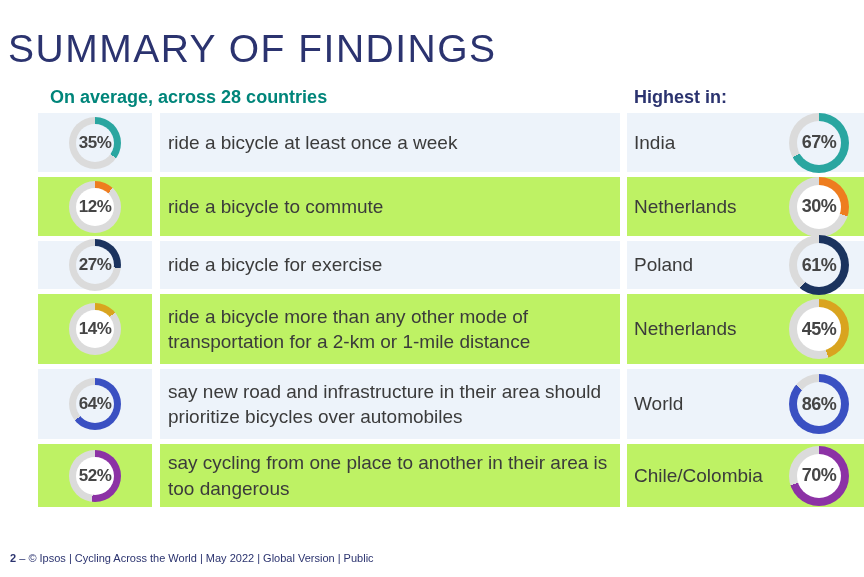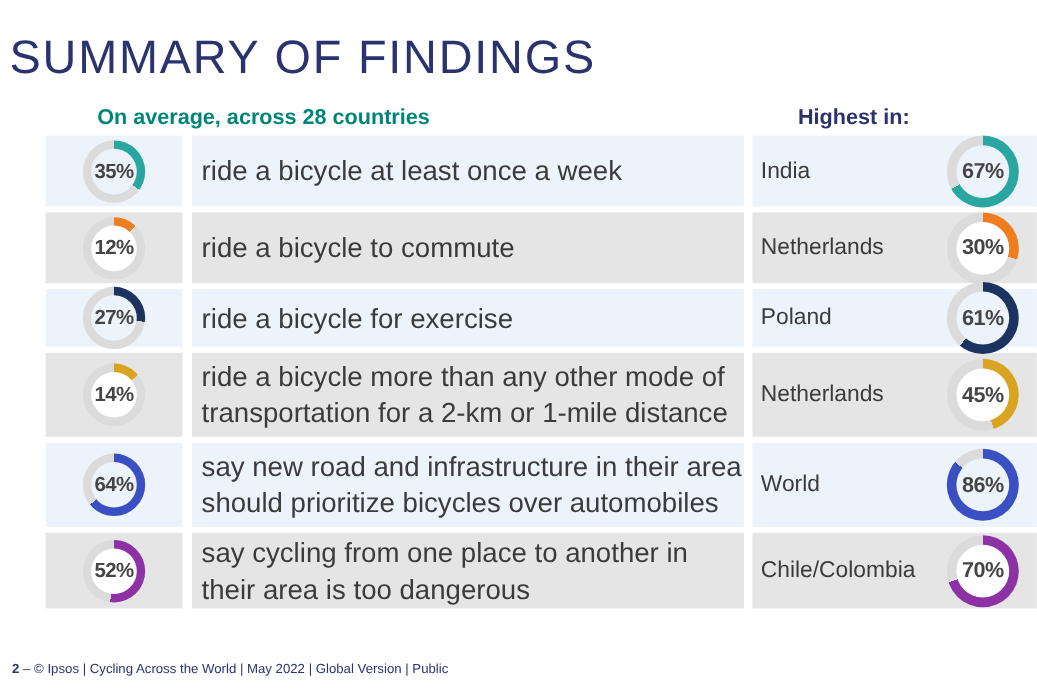--- a/index.html
+++ b/index.html
@@ -10,42 +10,42 @@
     position:relative; overflow:hidden;
   }
   .slide { position:absolute; inset:0; background:#ffffff; }
 
   .title {
     position:absolute; left:8px; top:27px;
     font-size:39px; letter-spacing:1.5px;
     color:#2B336F; font-weight:400;
   }
 
-  .col-header { position:absolute; top:87px; font-size:18px; font-weight:700;margin-left:31px; }
+  .col-header { position:absolute; top:87px; font-size:18px; font-weight:700; }
   .hdr-left  { left:50px;  color:#00857A; }
   .hdr-right { left:634px; color:#2B336F; }
 
   .rows {
     position:absolute; left:0; right:0; top:113px;
     display:flex; flex-direction:column; row-gap:5px;
   }
   .row { display:flex; align-items:stretch; padding-left:38px; }
   .row.h59 { height:59px; } .row.h61 { height:48px; }
   .row.h63 { height:63px; } .row.h70 { height:70px; }
 
   .cell { display:flex; align-items:center; }
   .cell-a { width:114px; justify-content:center; margin-right:8px; }
   .cell-b { width:460px; padding-left:8px; margin-right:7px; }
   .cell-c { flex:1; justify-content:space-between; padding-left:7px; padding-right:15px; }
 
   .row.blue .cell { background:#EDF3FA; }
-  .row.white .cell { background:#e5e5e5; }
+  .row.white .cell { background:#bef264; }
 
   .statement {
-    font-size:23px; line-height:1.32; color:#3B3B3B;
+    font-size:19px; line-height:1.32; color:#3B3B3B;
   }
   .country { font-size:19px; color:#3B3B3B; }
 
   .donut {
     position:relative; border-radius:50%;
     display:flex; align-items:center; justify-content:center;
     background: conic-gradient(var(--c) calc(var(--p) * 3.6deg), #DBDBDB 0deg);
     flex:0 0 auto;
   }
   .donut::before {

